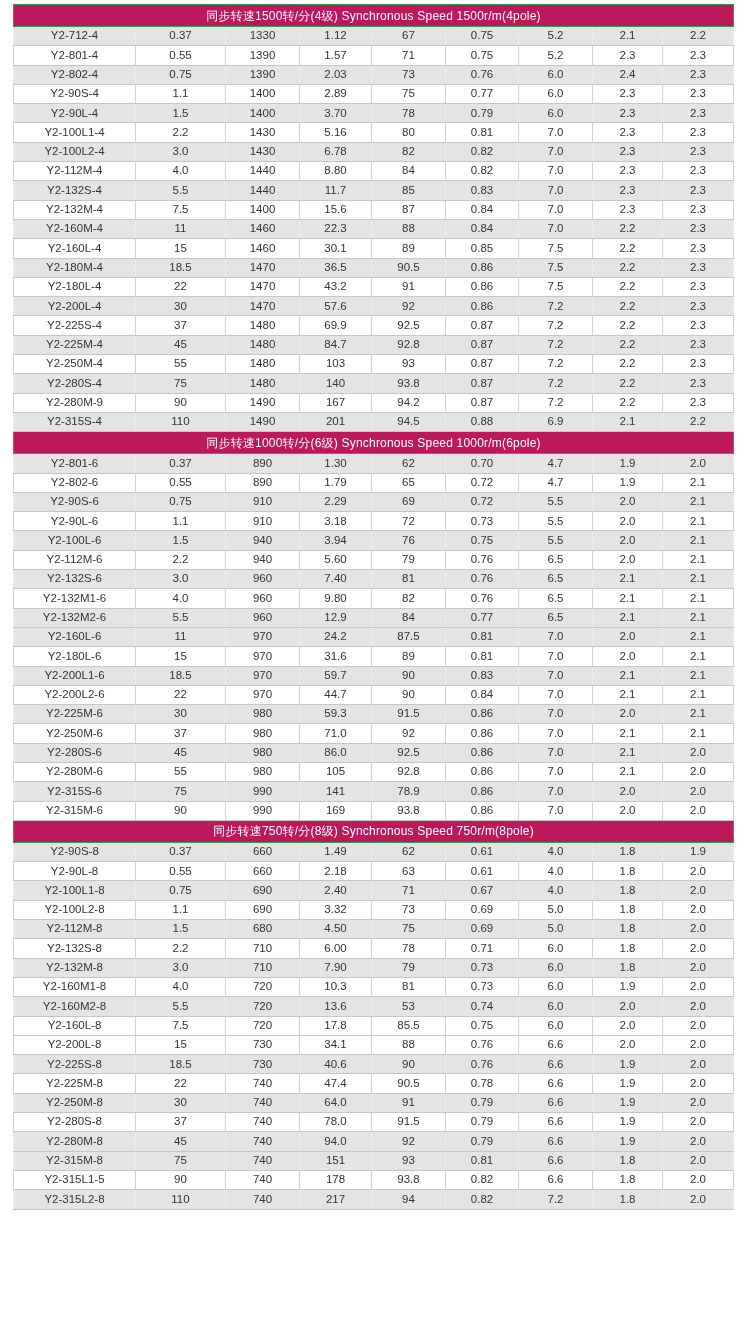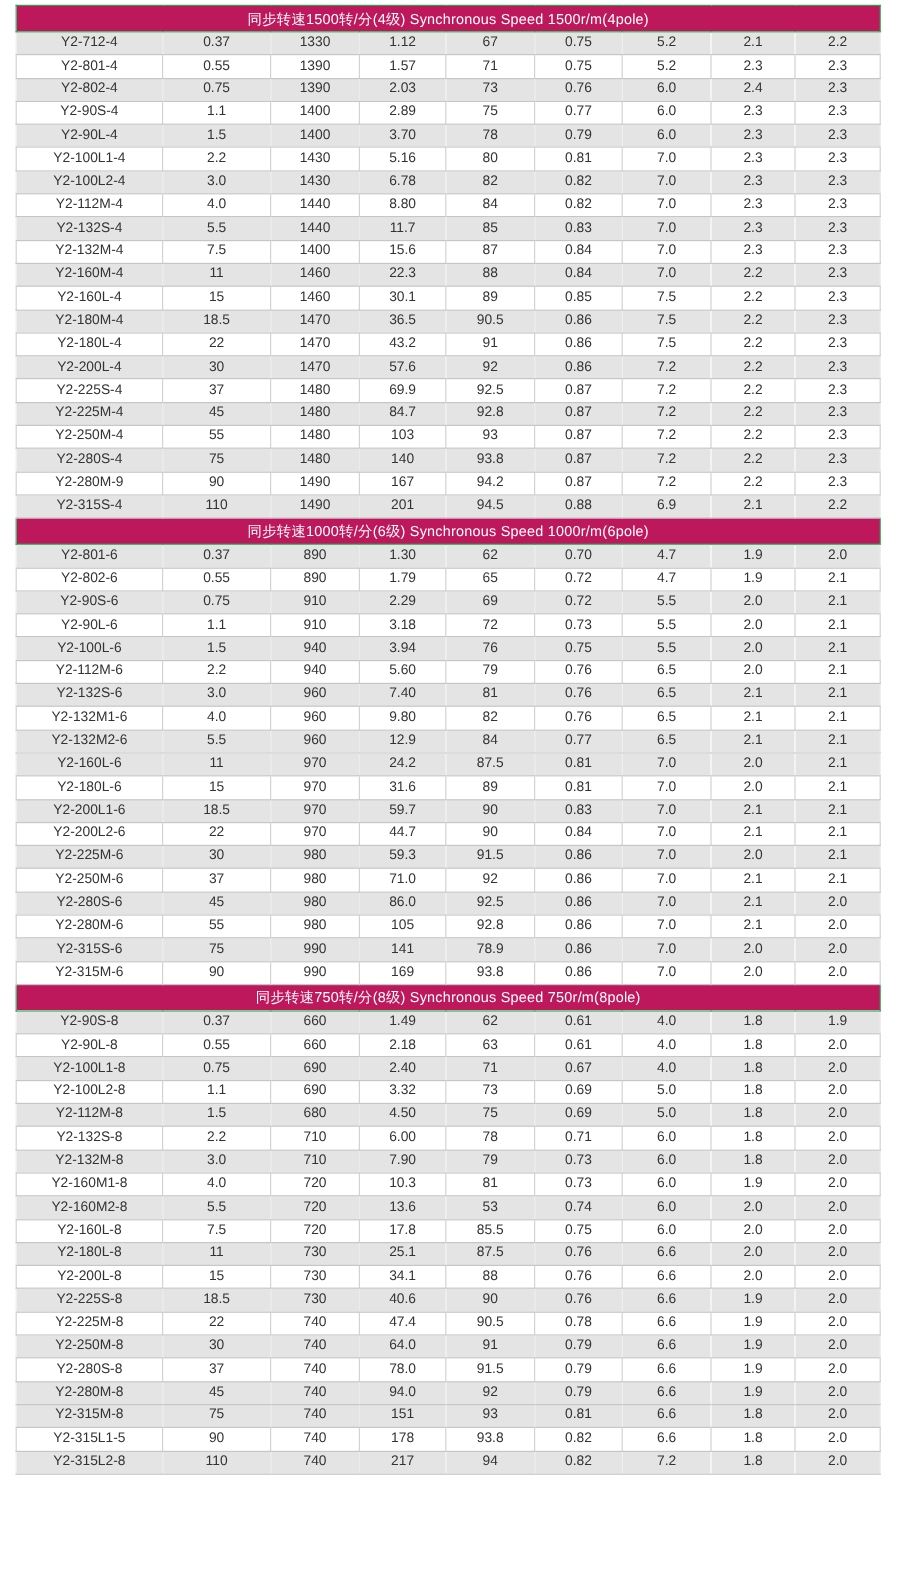--- a/index.html
+++ b/index.html
@@ -618,31 +618,20 @@
           <td>Y2-160L-8</td>
           <td>7.5</td>
           <td>720</td>
           <td>17.8</td>
           <td>85.5</td>
           <td>0.75</td>
           <td>6.0</td>
           <td>2.0</td>
           <td>2.0</td>
         </tr>
-        <tr class="alt">
-          <td>Y2-180L-8</td>
-          <td>11</td>
-          <td>730</td>
-          <td>25.1</td>
-          <td>87.5</td>
-          <td>0.76</td>
-          <td>6.6</td>
-          <td>2.0</td>
-          <td>2.0</td>
-        </tr>
         <tr>
           <td>Y2-200L-8</td>
           <td>15</td>
           <td>730</td>
           <td>34.1</td>
           <td>88</td>
           <td>0.76</td>
           <td>6.6</td>
           <td>2.0</td>
           <td>2.0</td>

